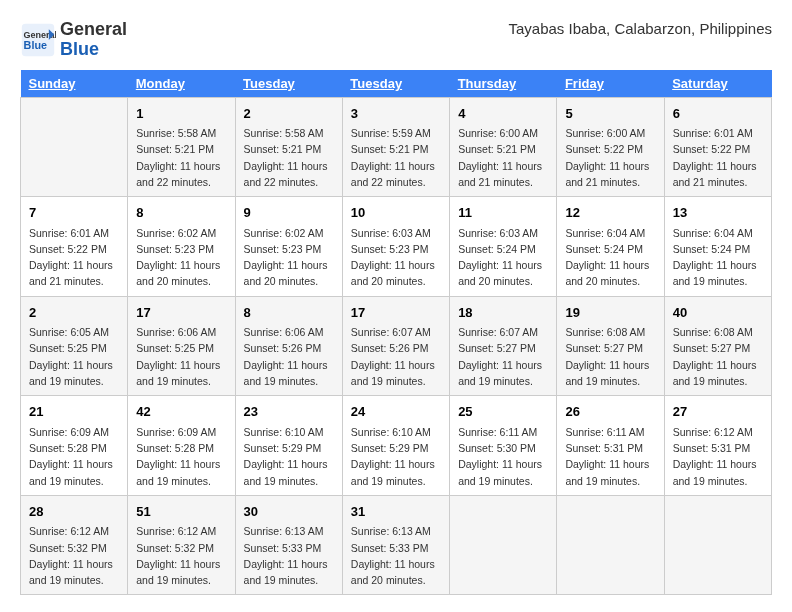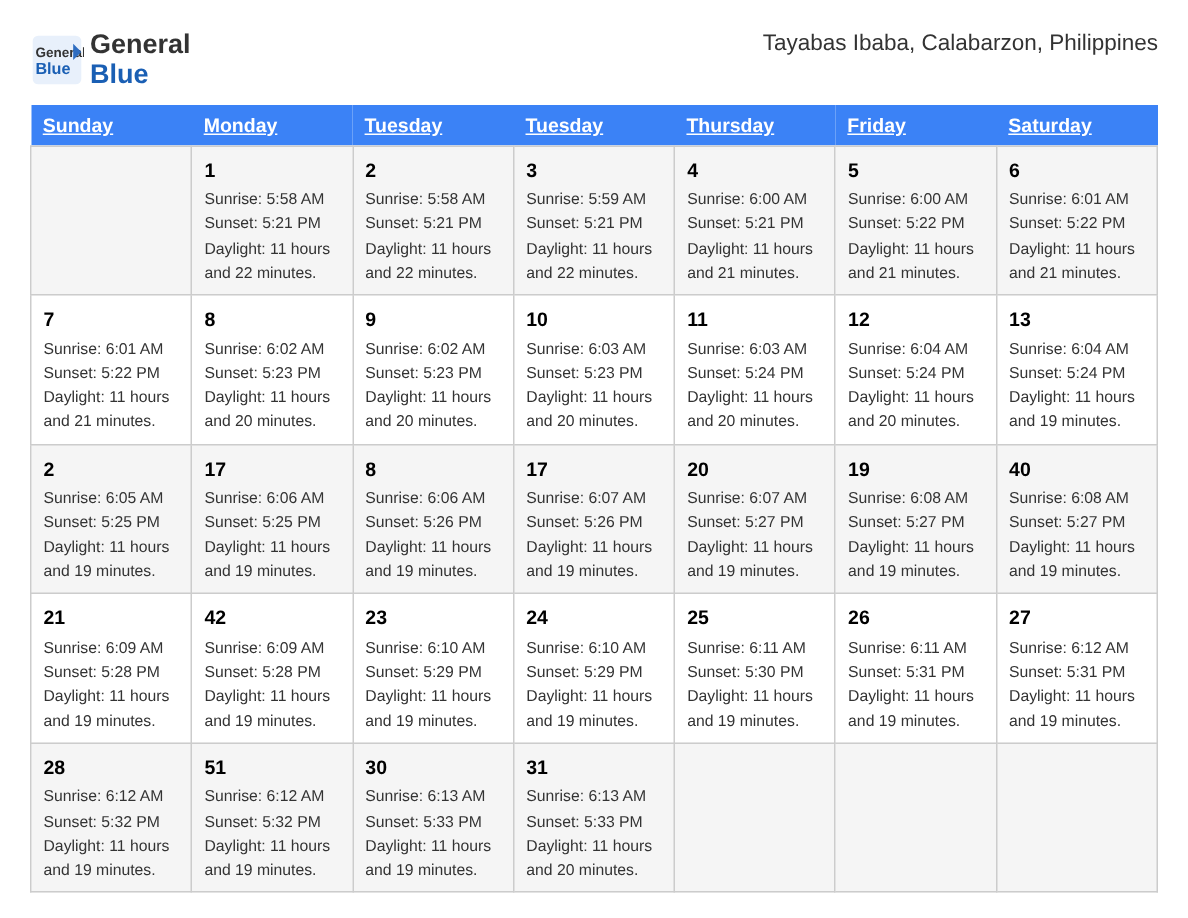--- a/index.html
+++ b/index.html
@@ -188,21 +188,21 @@
         </td>
         <td>
           <span class="day-num">8</span>
           <div class="day-info">Sunrise: 6:06 AM<br>Sunset: 5:26 PM<br>Daylight: 11 hours<br>and 19 minutes.</div>
         </td>
         <td>
           <span class="day-num">17</span>
           <div class="day-info">Sunrise: 6:07 AM<br>Sunset: 5:26 PM<br>Daylight: 11 hours<br>and 19 minutes.</div>
         </td>
         <td>
-          <span class="day-num">20</span>
+          <span class="day-num">18</span>
           <div class="day-info">Sunrise: 6:07 AM<br>Sunset: 5:27 PM<br>Daylight: 11 hours<br>and 19 minutes.</div>
         </td>
         <td>
           <span class="day-num">19</span>
           <div class="day-info">Sunrise: 6:08 AM<br>Sunset: 5:27 PM<br>Daylight: 11 hours<br>and 19 minutes.</div>
         </td>
         <td>
           <span class="day-num">40</span>
           <div class="day-info">Sunrise: 6:08 AM<br>Sunset: 5:27 PM<br>Daylight: 11 hours<br>and 19 minutes.</div>
         </td>

